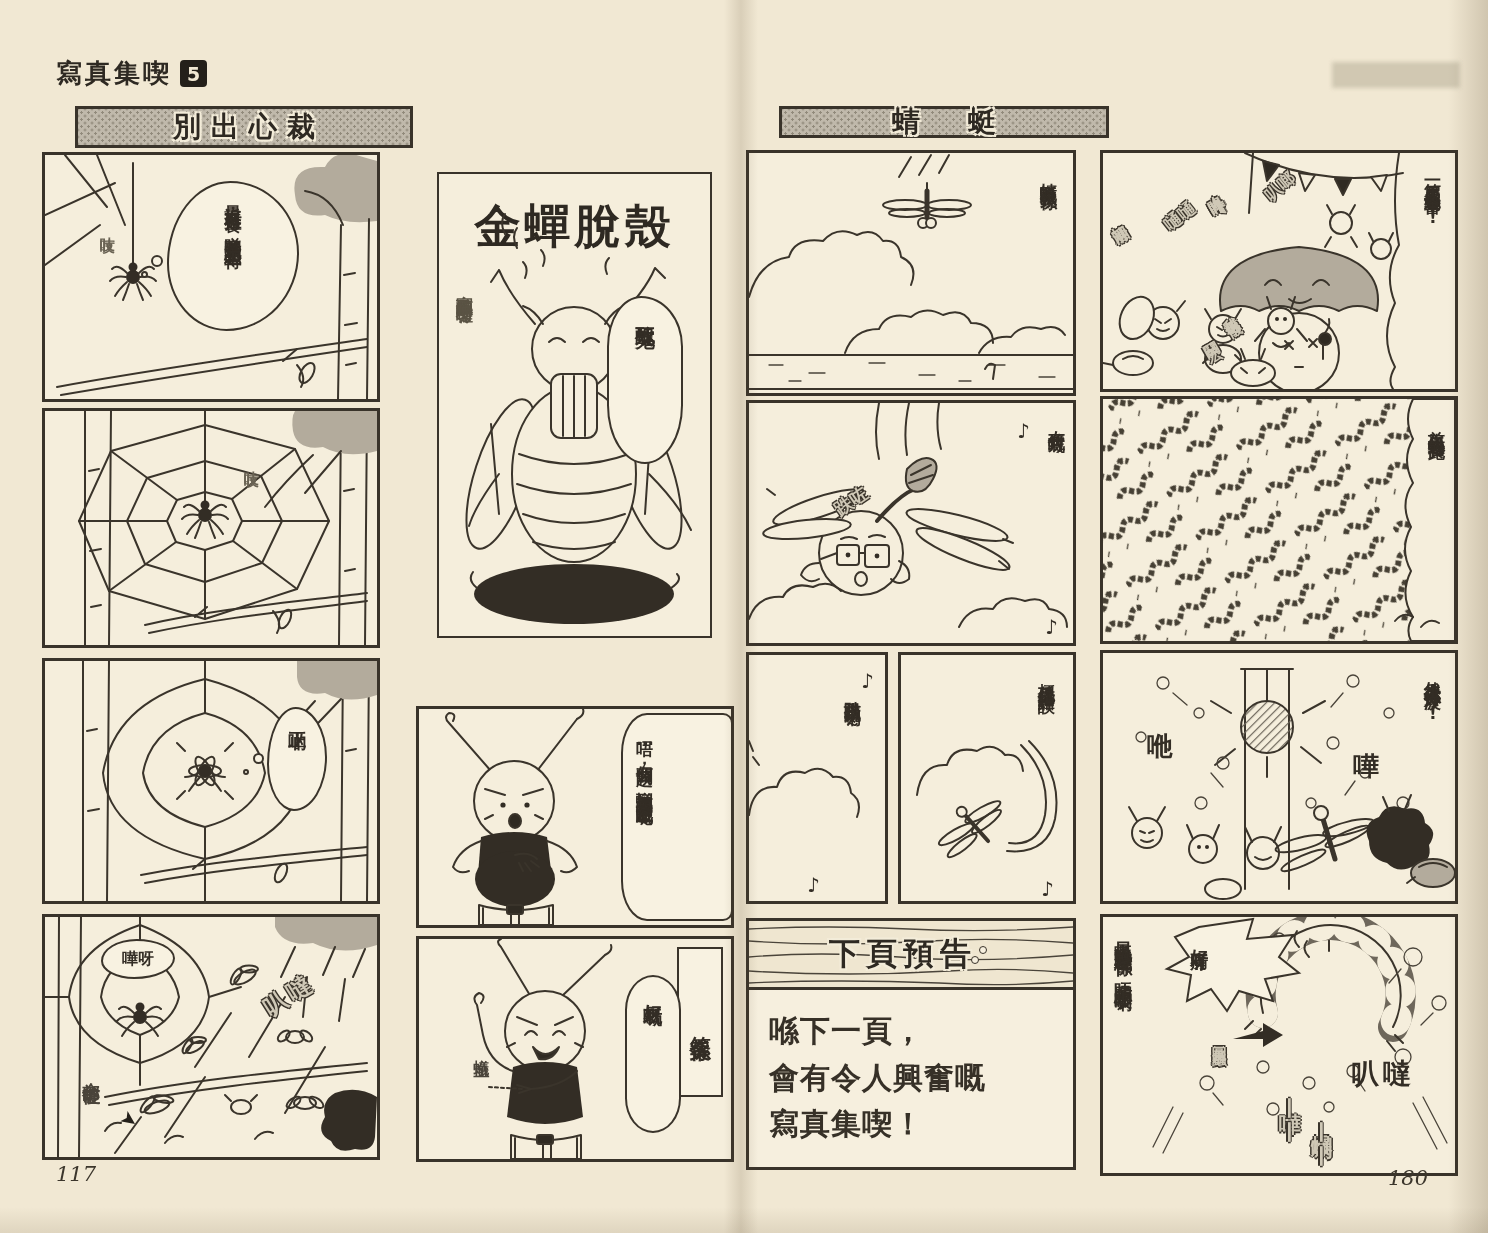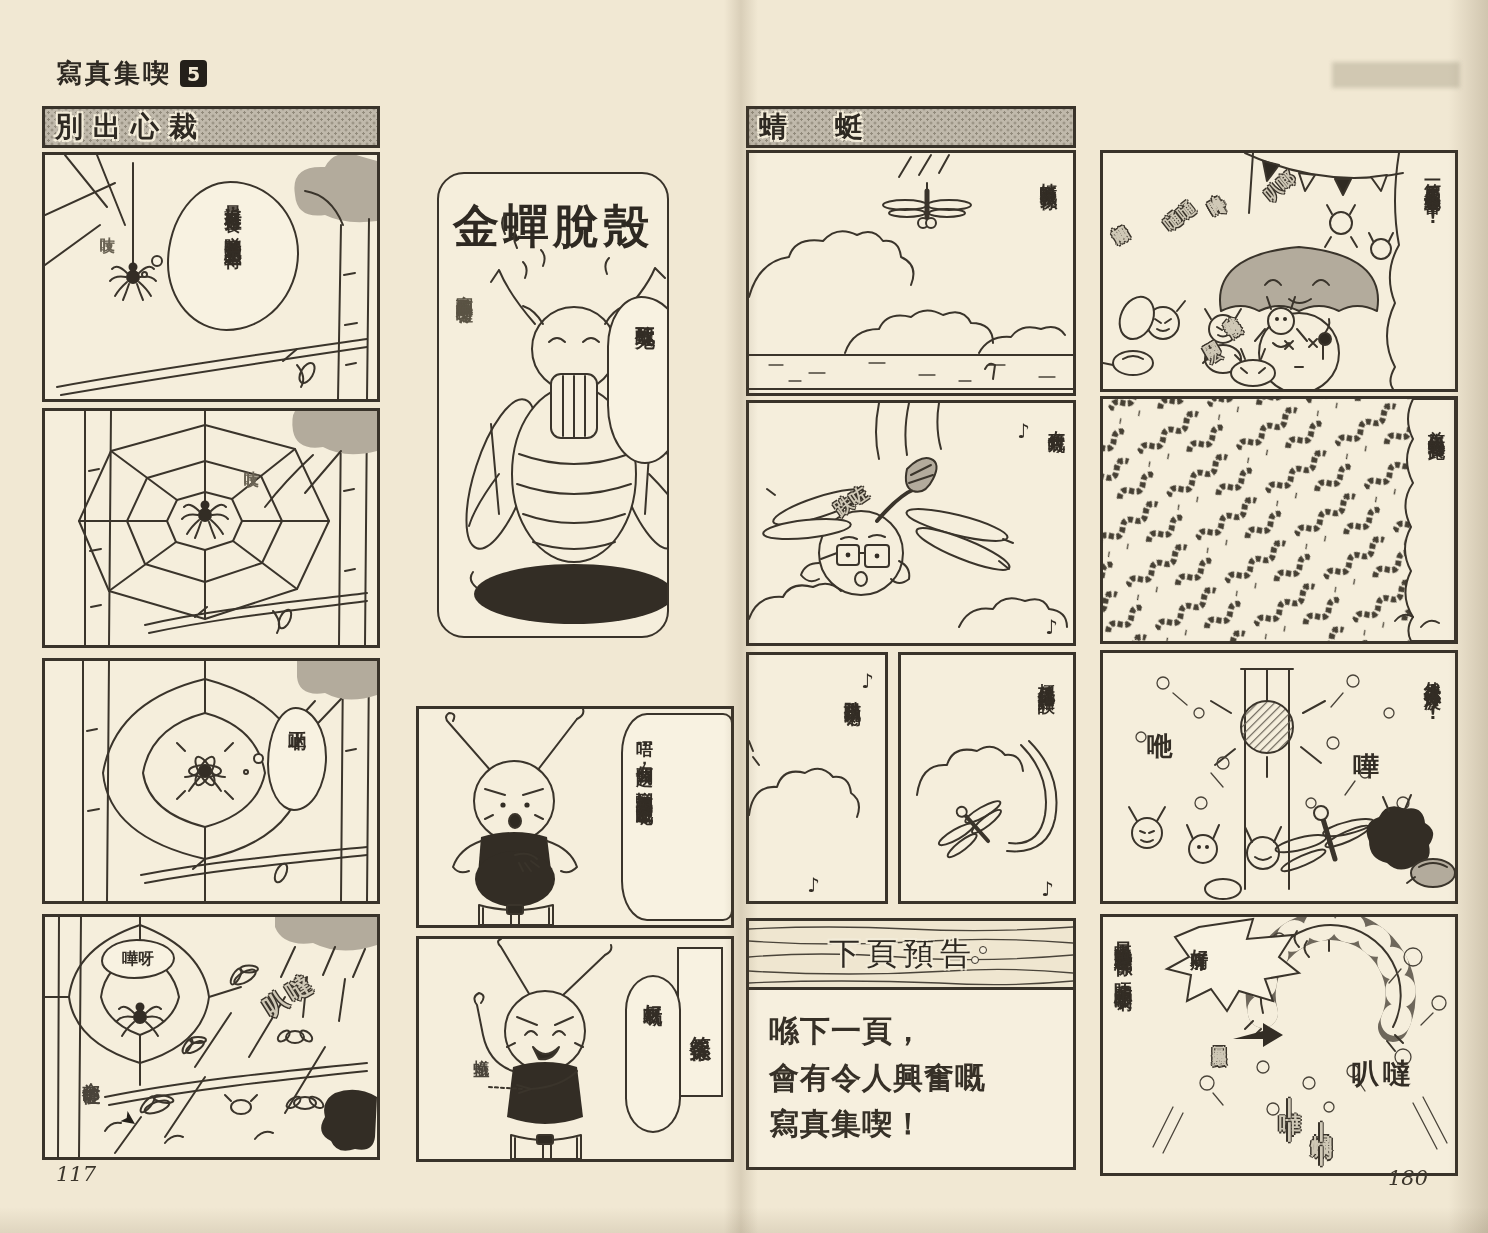--- a/index.html
+++ b/index.html
@@ -2,24 +2,24 @@
 <html><head>
 <meta charset="utf-8">
 <style>
   html,body{margin:0;padding:0;}
   body{font-family:"DejaVu Sans",sans-serif;background:#d8cdb4;}
   .sheet{position:relative;width:1488px;height:1233px;background:#f1e8d3;overflow:hidden;}
   .sheet *{box-sizing:border-box;}
 
   
   .panel{position:absolute;border:3px solid #39332a;background:#f5eedc;overflow:hidden;}
-  .hdr{position:absolute;border:3px solid #39332a;display:flex;align-items:center;justify-content:flex-start;
+  .hdr{position:absolute;border:3px solid #39332a;display:flex;align-items:center;justify-content:center;
        background-color:#c0b9ab;
        background-image:radial-gradient(#918a7b 1px,transparent 1.3px),radial-gradient(#918a7b 1px,transparent 1.3px);
-       background-size:7px 7px;background-position:0 0,3.5px 3.5px;}
+       background-size:7px 7px;background-position:0 0,3.5px 3.5px;margin-left:33px;}
   .hdr span{font-size:28px;font-weight:bold;color:#2e2922;letter-spacing:10px;text-indent:10px;
        text-shadow:-2px -2px 0 #f3ecd9,2px -2px 0 #f3ecd9,-2px 2px 0 #f3ecd9,2px 2px 0 #f3ecd9;}
   .vtext{position:absolute;writing-mode:vertical-rl;text-orientation:upright;color:#332d25;
        font-size:17px;line-height:1.35;letter-spacing:2px;font-weight:600;}
   .htext{position:absolute;color:#332d25;font-weight:600;}
   .bubble{position:absolute;background:#f8f2e1;border:2.5px solid #3a342b;display:flex;align-items:center;justify-content:center;}
   .round{border-radius:48% 52% 55% 45% / 55% 48% 52% 45%;}
   .sfx-outline{color:#cfc8b6;text-shadow:1.5px 0 0 #3a342b,-1.5px 0 0 #3a342b,0 1.5px 0 #3a342b,0 -1.5px 0 #3a342b;}
   .note{position:absolute;font-size:20px;color:#332d25;font-weight:bold;}
   .tailc{position:absolute;border:2px solid #3a342b;border-radius:50%;background:#f8f2e1;}
@@ -42,21 +42,21 @@
 
   svg{position:absolute;left:0;top:0;}
   .ink{stroke:#3a342b;fill:none;stroke-width:2;stroke-linecap:round;stroke-linejoin:round;}
   .ink-thin{stroke:#4a443a;fill:none;stroke-width:1.3;stroke-linecap:round;}
   .fill-ink{fill:#332d25;stroke:none;}
   .halft{fill:#b3ab9c;}
 
   .preview-body{position:absolute;left:0;top:66px;width:100%;height:186px;background:#f6efde;border-top:3px solid #39332a;padding:18px 20px;}
   .preview-body div{font-size:30px;font-weight:600;color:#363027;line-height:1.55;letter-spacing:1px;}
   .wood{position:absolute;left:0;top:0;width:100%;height:66px;background:#efe6d0;display:flex;align-items:center;justify-content:center;}
-  .wood span{position:relative;font-size:31px;font-weight:normal;letter-spacing:6px;color:#2e2922;
+  .wood span{position:relative;font-size:31px;font-weight:bold;letter-spacing:6px;color:#2e2922;
              text-shadow:-2px -2px 0 #f3ecd9,2px -2px 0 #f3ecd9,-2px 2px 0 #f3ecd9,2px 2px 0 #f3ecd9;}
   .screw{position:absolute;width:8px;height:8px;border:1.6px solid #3a342b;border-radius:50%;background:#f6efde;}
 </style>
 </head>
 <body>
 
 <div class="sheet">
 
   <div class="booktitle">
     <span class="t">寫真集喫</span>
@@ -199,21 +199,21 @@
     </svg>
     <div class="bubble round" style="left:56px;top:22px;width:74px;height:40px;">
       <div class="htext" style="position:static;font-size:16px;">嘩呀</div>
     </div>
     <div class="htext sfx-outline" style="left:216px;top:62px;font-size:24px;font-weight:bold;transform:rotate(-32deg);letter-spacing:4px;">叭噠</div>
     <div class="vtext" style="left:34px;top:150px;font-size:18px;color:#4a443a;">全部傻咗</div>
     <div class="htext" style="left:76px;top:190px;font-size:20px;transform:rotate(35deg);color:#24201a;">➤</div>
   </div>
 
 
-  <div class="panel" style="left:437px;top:172px;width:232px;height:466px;border-width:2.5px;border-radius:27px;">
+  <div class="panel" style="left:437px;top:172px;width:275px;height:466px;border-width:2.5px;">
     <div class="htext" style="left:0;top:22px;width:100%;text-align:center;font-size:46px;font-weight:bold;letter-spacing:4px;color:#2e2922;">金蟬脫殼</div>
     <svg width="270" height="460" viewBox="0 0 270 460">
       <ellipse class="fill-ink" cx="135" cy="420" rx="100" ry="30"></ellipse>
       <path class="ink" d="M38 414 Q28 406 34 398 M232 414 Q244 406 238 400"></path>
       <g class="ink">
         <ellipse cx="62" cy="300" rx="26" ry="78" transform="rotate(18 62 300)" fill="#f5eedc"></ellipse>
         <ellipse cx="208" cy="300" rx="26" ry="78" transform="rotate(-18 208 300)" fill="#f5eedc"></ellipse>
         <path d="M52 250 L60 340 M212 250 L206 340"></path>
         <ellipse cx="135" cy="300" rx="62" ry="88" fill="#f5eedc"></ellipse>
         <path d="M80 280 Q135 300 190 280 M78 310 Q135 330 192 310 M84 340 Q135 358 186 340 M94 368 Q135 382 176 368"></path>
@@ -278,21 +278,21 @@
     </svg>
     <div style="position:absolute;right:8px;top:8px;width:46px;height:150px;background:#f8f2e1;border:2.5px solid #3a342b;display:flex;align-items:center;justify-content:center;">
       <div class="vtext" style="position:static;font-size:21px;font-weight:bold;">答案係</div>
     </div>
     <div class="bubble" style="left:206px;top:36px;width:56px;height:158px;border-radius:50%/22%;">
       <div class="vtext" style="position:static;height:130px;font-size:19px;">好易嘅！</div>
     </div>
     <div class="vtext" style="left:52px;top:108px;font-size:16px;color:#4a443a;">蟻血</div>
   </div>
 
-  <div class="hdr" style="left:746px;top:106px;width:330px;height:42px;">
+  <div class="hdr" style="left:746px;top:106px;width:330px;height:32px;">
     <span>蜻　蜓</span>
   </div>
 
   <div class="panel" style="left:746px;top:150px;width:330px;height:246px;">
     <svg width="324" height="240" viewBox="0 0 324 240">
       <path class="ink" d="M150 24 L162 4 M170 22 L182 2 M190 20 L200 2"></path>
       <g transform="translate(178,56)" class="ink">
         <path d="M0 -18 L0 10" stroke-width="5"></path>
         <ellipse cx="-22" cy="-4" rx="22" ry="5"></ellipse>
           <ellipse cx="22" cy="-4" rx="22" ry="5"></ellipse>

